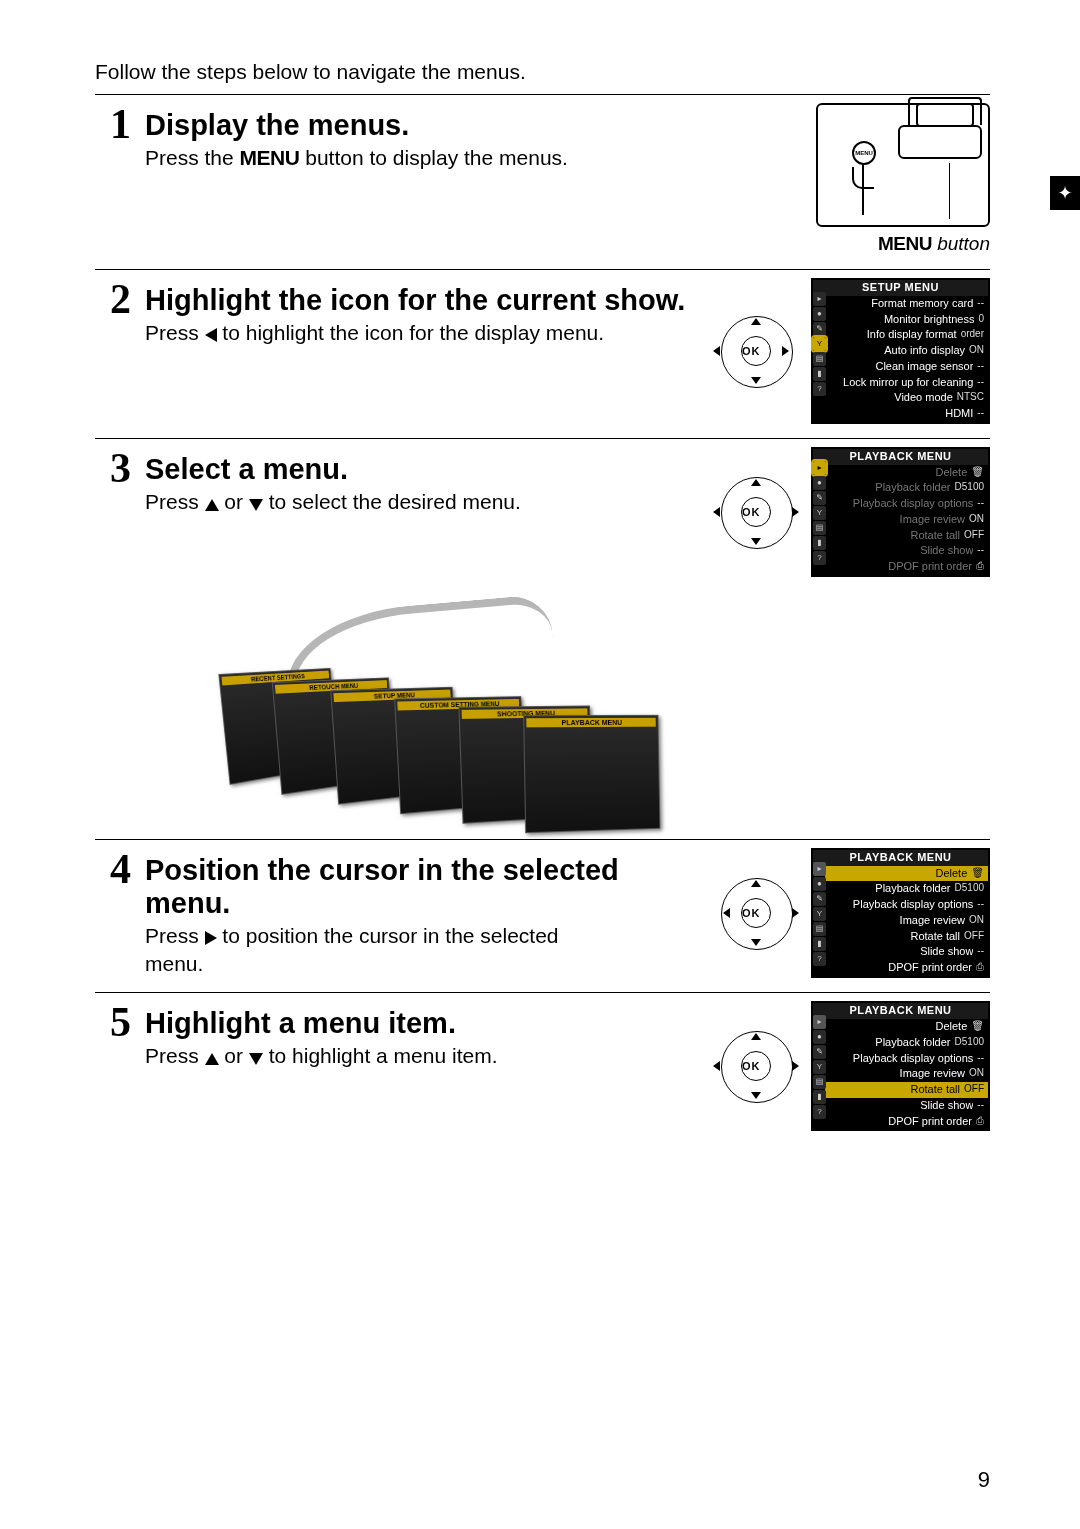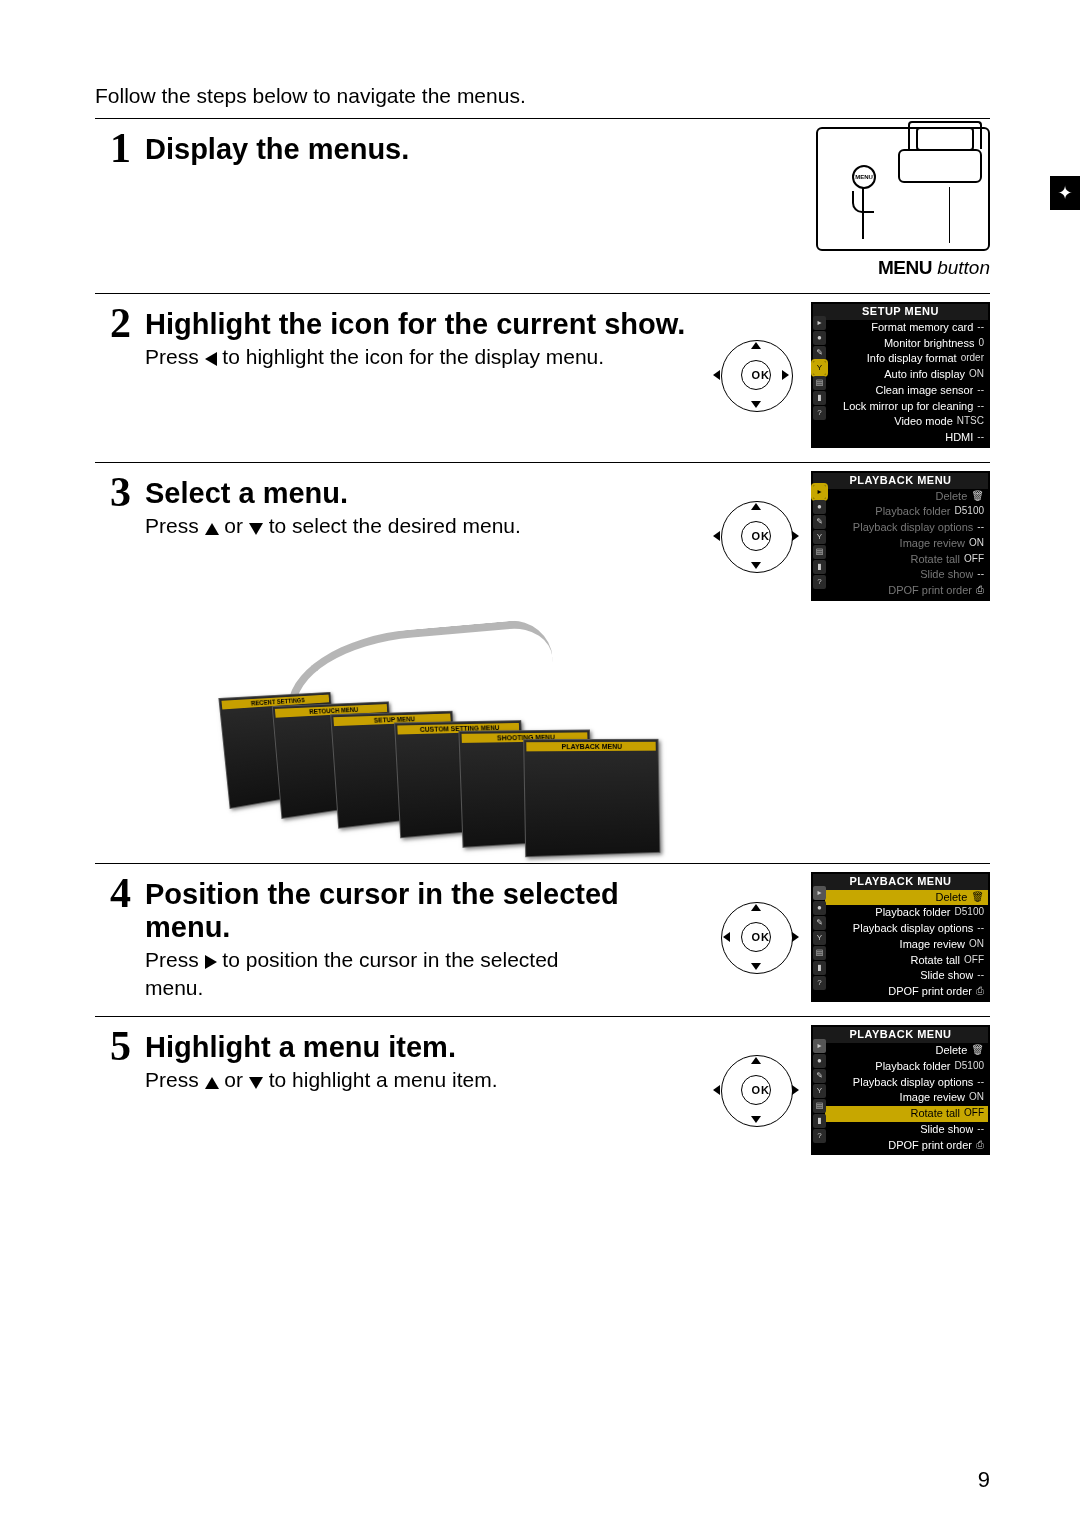--- a/index.html
+++ b/index.html
@@ -7,21 +7,21 @@
     padding: 0;
     font-family: "Segoe UI", Arial, sans-serif;
     background: #fff;
     color: #000;
     width: 1080px;
     height: 1529px;
     position: relative;
     box-sizing: border-box;
   }
   .page {
-    padding: 84px 90px 40px 95px;
+    padding: 60px 90px 40px 95px;
     height: 100%;
     box-sizing: border-box;
     position: relative;
   }
   .intro {
     font-size: 21px;
     margin-bottom: 10px;
   }
   hr.section {
     border: none;
@@ -177,21 +177,21 @@
     border-radius: 50%;
     position: absolute;
   }
   .okpad .inner {
     position: absolute;
     left: 50%; top: 50%;
     width: 28px; height: 28px;
     border: 1.5px solid #000;
     border-radius: 50%;
     transform: translate(-50%,-50%);
-    text-align: right;
+    text-align: left;
     line-height: 28px;
     font-size: 11px;
     font-weight: bold;
     letter-spacing: 1px;
   }
   .okpad .tri {
     position: absolute;
     width: 0; height: 0;
   }
   .tri.up { left: 50%; top: 2px; transform: translateX(-50%); border-left:5px solid transparent; border-right:5px solid transparent; border-bottom:7px solid #000;}
@@ -298,20 +298,23 @@
 <div class="thumb-tab">✦</div>
 
 <div class="page">
   <div class="intro">Follow the steps below to navigate the menus.</div>
   <hr class="section">
 
   <div class="step">
     <div class="step-num">1</div>
     <div class="step-body">
       <span class="step-title">Display the menus.</span>
+      <div class="step-desc">
+        <span>Press the </span><span class="menu-btn-label">MENU</span><span> button to display the menus.</span>
+      </div>
     </div>
     <div class="step-figures">
       <div class="camera-back">
         <div class="viewf"></div>
         <div class="viewf-inner"></div>
         <div class="menu-round">MENU</div>
         <div class="line-to-menu2"></div>
         <div class="line-to-menu"></div>
         <div class="dial"></div>
         <div class="btns"></div>

